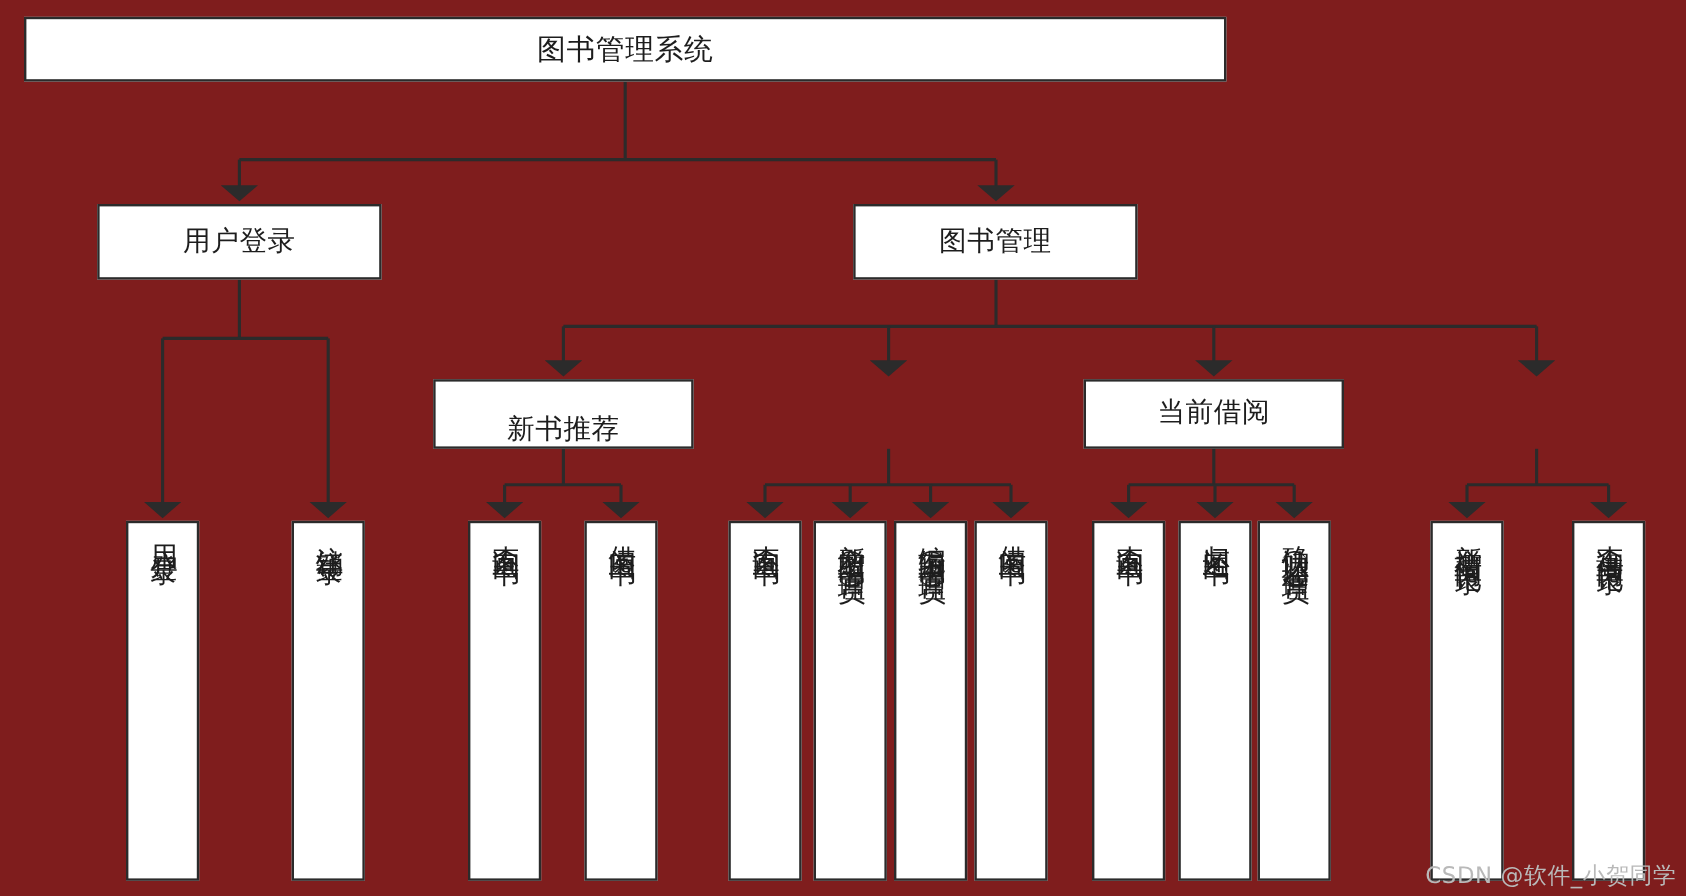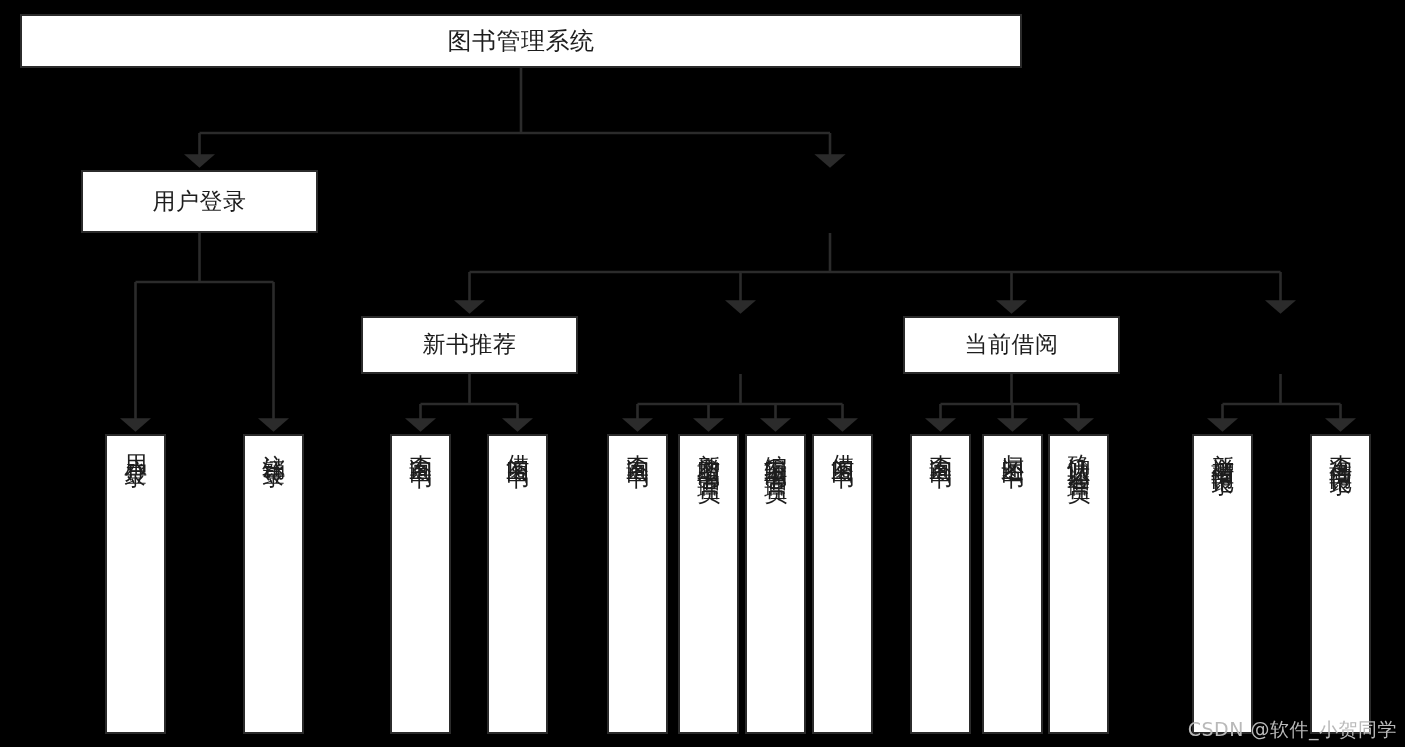--- a/index.html
+++ b/index.html
@@ -8,21 +8,21 @@
     padding: 0;
     background: #ffffff;
   }
   body {
     font-family: "DejaVu Sans", "Liberation Sans", sans-serif;
   }
   #canvas {
     position: relative;
     width: 1405px;
     height: 747px;
-    background: #000000;
+    background: #7f1d1d;
     overflow: hidden;
   }
   #diagram-svg {
     position: absolute;
     left: 0;
     top: 0;
     width: 1405px;
     height: 747px;
   }
   
@@ -134,22 +134,25 @@
   </svg>
 
   <div class="node h root" style="left:20px; top:14px; width:1002px; height:54px;">
     <span class="label">图书管理系统</span>
   </div>
 
   <div class="node h" style="left:81px; top:170px; width:237px; height:63px;">
     <span class="label">用户登录</span>
   </div>
 
-
-  <div class="node h" style="left:361px; top:316px; width:217px; height:58px;">
+  <div class="node h" style="left:711px; top:170px; width:237px; height:63px;">
+    <span class="label">图书管理</span>
+  </div>
+
+  <div class="node h" style="left:361px; top:316px; width:217px; height:58px;align-items:flex-end;">
     <span class="label">新书推荐</span>
   </div>
 
 
   <div class="node h" style="left:903px; top:316px; width:217px; height:58px;">
     <span class="label">当前借阅</span>
   </div>
 
 
   <div class="node v" style="left:105px; top:434px; width:61px; height:300px;">

